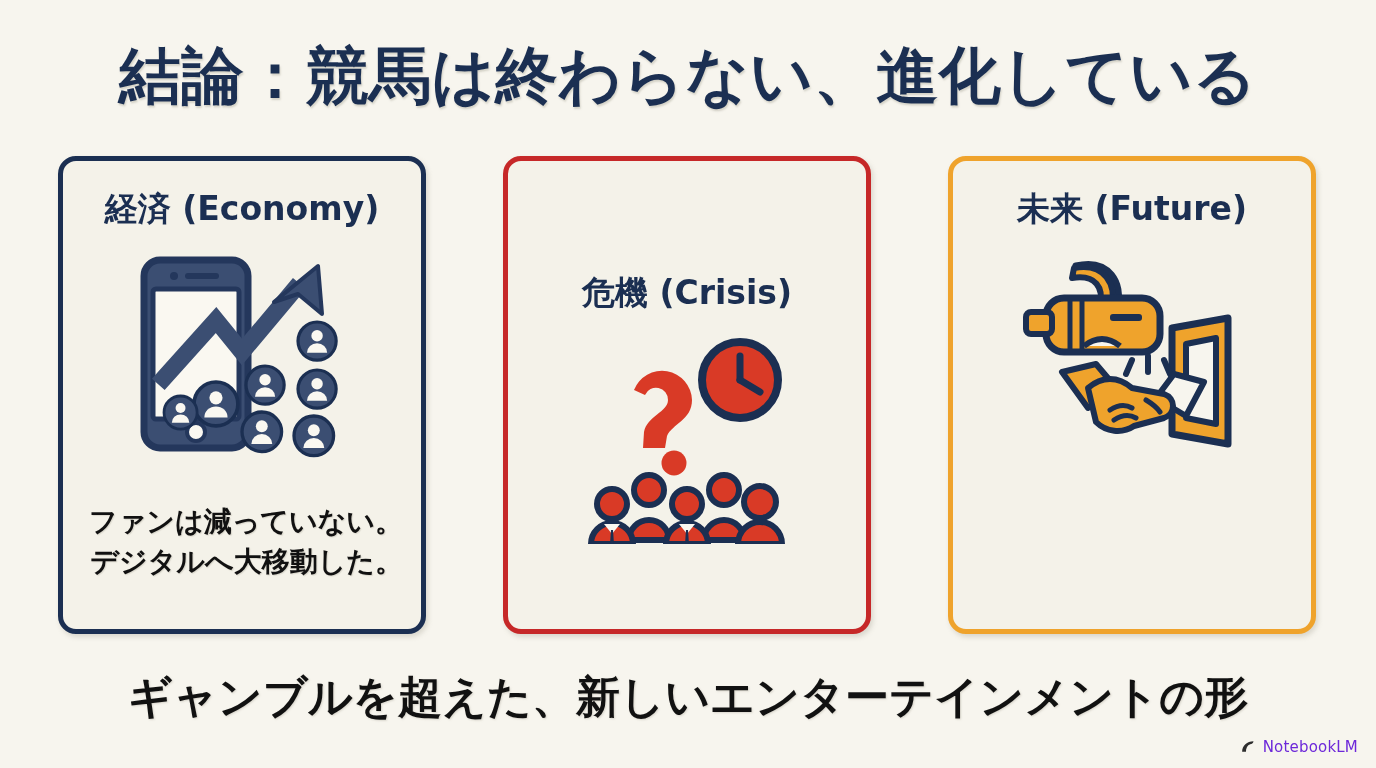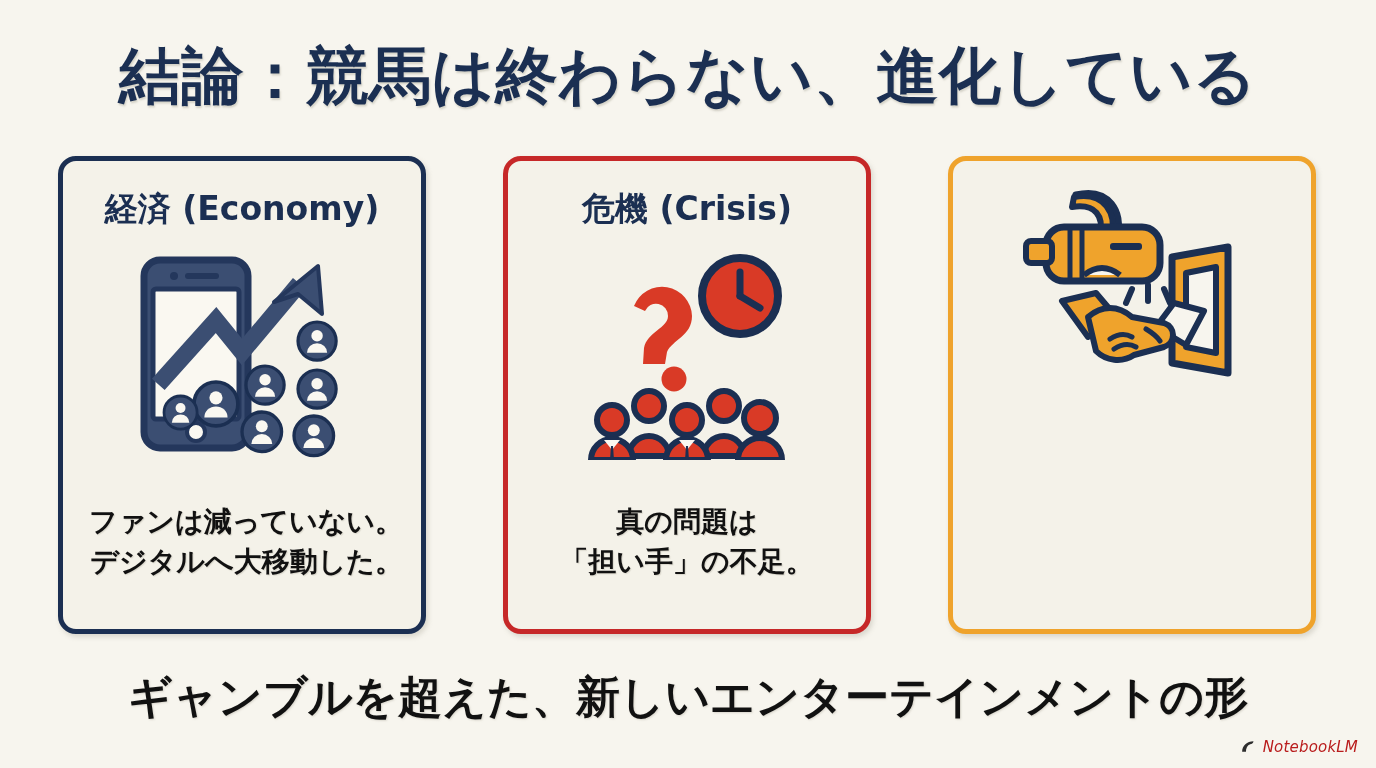--- a/index.html
+++ b/index.html
@@ -109,24 +109,23 @@
   }
 
   
   .watermark {
     position: absolute;
     right: 18px;
     bottom: 12px;
     display: flex;
     align-items: center;
     gap: 6px;
-    color: #b91c1c;
+    color: #6d28d9;
     font-size: 15px;
     letter-spacing: 0.2px;
-    font-style: italic;
   }
   .watermark svg { display: block; }
 </style>
 </head>
 <body>
 
 <div class="slide">
 
   <h1 class="title">結論：競馬は終わらない、進化している</h1>
 
@@ -251,25 +250,24 @@
             </g>
 
             <g transform="translate(166,150)">
               <circle cx="22" cy="20" r="16" fill="#d93a26" stroke="#1b2f52" stroke-width="6"></circle>
               <path d="M0 62 a22 22 0 0 1 44 0 z" fill="#d93a26" stroke="#1b2f52" stroke-width="6" stroke-linejoin="round"></path>
             </g>
           </g>
         </svg>
       </div>
 
-      <div class="card-body">真の問題は
-「担い手」の不足。</div>
     </section>
 
     <section class="card future" style="border-color: rgb(239, 163, 44);">
+      <div class="card-title">未来 (Future)</div>
 
       <div class="card-icon">
         <svg width="236" height="212" viewBox="0 0 236 212" aria-hidden="true">
 
           <g>
             <path d="M158 80 L214 70 L214 196 L158 186 Z" fill="#efa32c" stroke="#1b2f52" stroke-width="7" stroke-linejoin="round"></path>
             <path d="M172 96 L202 90 L202 176 L172 170 Z" fill="#f7f5ee" stroke="#1b2f52" stroke-width="6" stroke-linejoin="round"></path>
           </g>
 
           <g>

